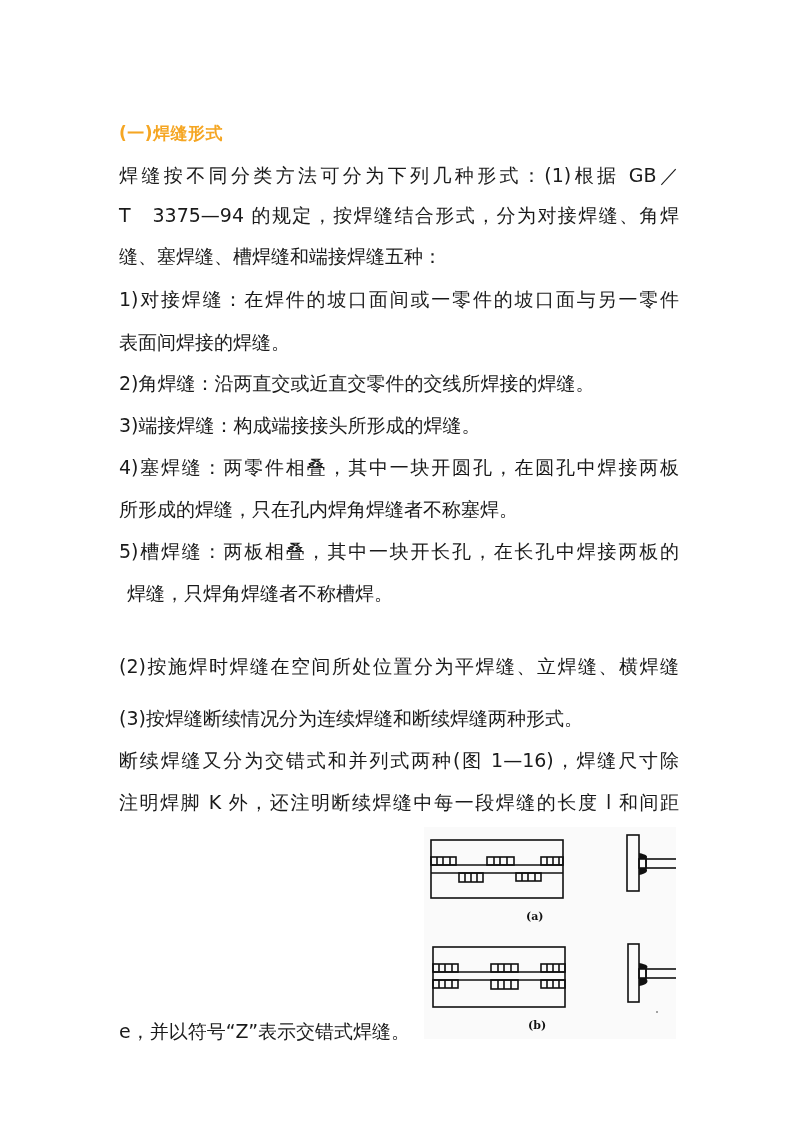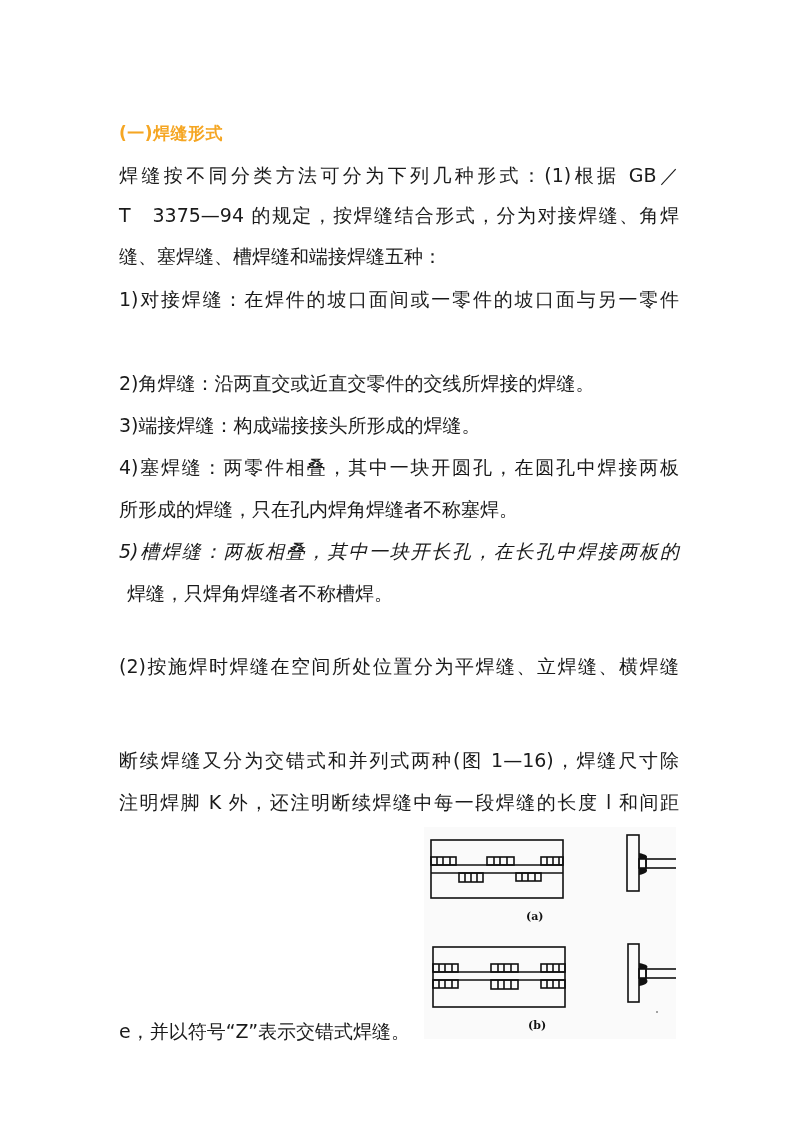--- a/index.html
+++ b/index.html
@@ -65,27 +65,29 @@
 <body>
 
 <div class="page">
 
   <div class="heading">(一)焊缝形式</div>
 
   <div class="line justify" style="top:146px;">焊缝按不同分类方法可分为下列几种形式：(1)根据 GB／</div>
   <div class="line justify" style="top:186px;">T　3375—94 的规定，按焊缝结合形式，分为对接焊缝、角焊</div>
   <div class="line" style="top:227px;">缝、塞焊缝、槽焊缝和端接焊缝五种：</div>
   <div class="line justify" style="top:270px;">1)对接焊缝：在焊件的坡口面间或一零件的坡口面与另一零件</div>
+  <div class="line" style="top:313px;">表面间焊接的焊缝。</div>
   <div class="line" style="top:354px;">2)角焊缝：沿两直交或近直交零件的交线所焊接的焊缝。</div>
   <div class="line" style="top:396px;">3)端接焊缝：构成端接接头所形成的焊缝。</div>
   <div class="line justify" style="top:438px;">4)塞焊缝：两零件相叠，其中一块开圆孔，在圆孔中焊接两板</div>
   <div class="line" style="top:480px;">所形成的焊缝，只在孔内焊角焊缝者不称塞焊。</div>
-  <div class="line justify" style="top:522px;font-style:italic;">5)槽焊缝：两板相叠，其中一块开长孔，在长孔中焊接两板的</div>
+  <div class="line justify" style="top:522px;">5)槽焊缝：两板相叠，其中一块开长孔，在长孔中焊接两板的</div>
   <div class="line" style="top:564px;margin-left:8px;">焊缝，只焊角焊缝者不称槽焊。</div>
   <div class="line justify" style="top:605px;margin-top:32px;">(2)按施焊时焊缝在空间所处位置分为平焊缝、立焊缝、横焊缝</div>
+  <div class="line" style="top:689px;">(3)按焊缝断续情况分为连续焊缝和断续焊缝两种形式。</div>
   <div class="line justify" style="top:731px;">断续焊缝又分为交错式和并列式两种(图 1—16)，焊缝尺寸除</div>
   <div class="line justify" style="top:773px;">注明焊脚 K 外，还注明断续焊缝中每一段焊缝的长度 l 和间距</div>
   <div class="line" style="top:1002px; width:320px;">e，并以符号“Z”表示交错式焊缝。</div>
 
   <div class="figure">
     <svg width="252" height="212" viewBox="0 0 252 212">
       <g fill="none" stroke="#111" stroke-width="1.6">
 
         <rect x="7" y="13" width="132" height="58"></rect>
         <line x1="7" y1="38" x2="139" y2="38"></line>

